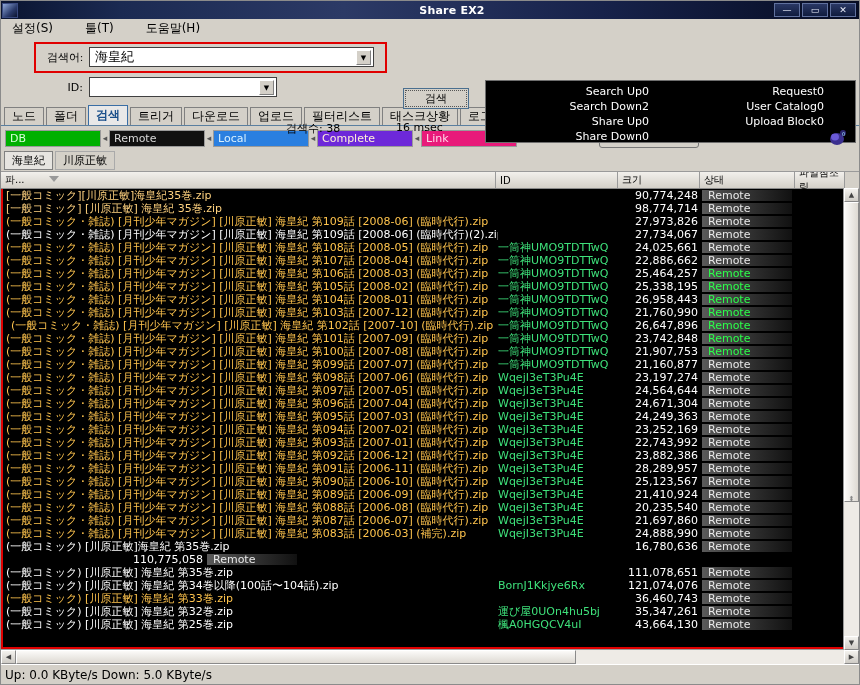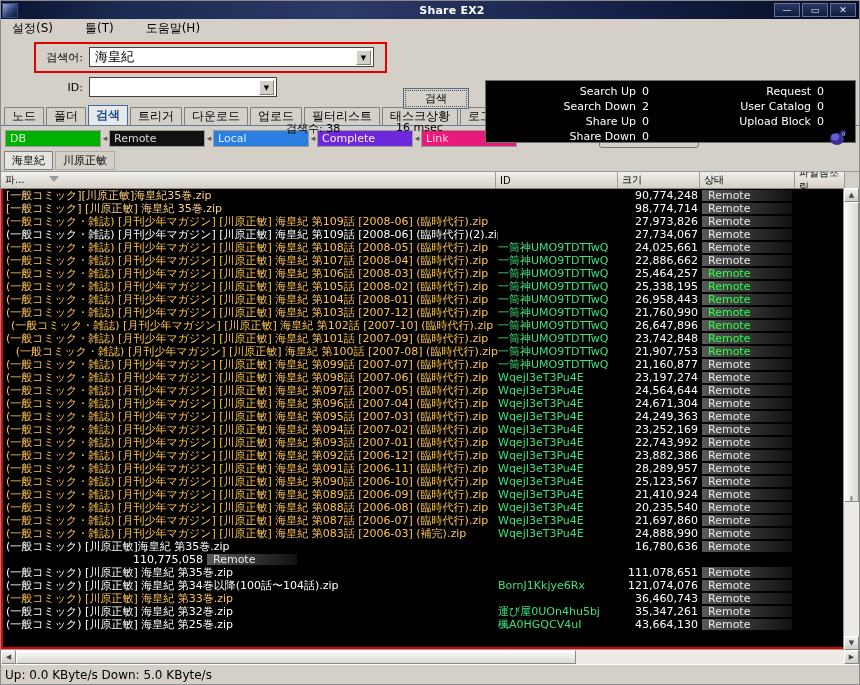--- a/index.html
+++ b/index.html
@@ -31,21 +31,21 @@
   .menubar { height:19px; flex:0 0 19px; background:#d4d0c8; display:flex; align-items:center;
     padding-left:4px; gap:18px; border-bottom:1px solid #d4d0c8; }
   .menu-item { padding:2px 7px; color:#000; font-size:12px; }
 
   
   .searchzone { flex:0 0 66px; position:relative; background:#d4d0c8; }
   .redbox { position:absolute; left:33px; top:4px; width:353px; height:31px;
     border:2px solid #e00000; }
   .row-srch { position:absolute; left:40px; top:9px; display:flex; align-items:center; gap:6px; }
   .lbl { font-size:11px; color:#000; text-align:right; }
-  .lbl-srch { width:42px; }
+  .lbl-srch { width:42px;font-family:Liberation Serif, serif; }
   .lbl-id { width:42px; }
   .combo { height:20px; background:#fff; border:1px solid #404040;
     display:flex; align-items:center; position:relative; }
   .combo-text { padding-left:5px; font-size:13px; color:#000;
     font-family:"DejaVu Sans","Liberation Sans",sans-serif; }
   .combo-arrow { position:absolute; right:2px; top:2px; width:15px; height:15px;
     background:#d4d0c8; border:1px solid #fff; border-right-color:#808080; border-bottom-color:#808080;
     display:flex; align-items:center; justify-content:center; font-size:7px; color:#000; }
   .combo-srch { width:285px; }
   .combo-id { width:188px; }
@@ -58,21 +58,21 @@
   .cnt-b { left:395px; top:83px; }
 
   
   .stats { position:absolute; left:484px; top:42px; width:371px; height:63px;
     background:#000; border:1px solid #6e6e6e; color:#fff; font-size:11px;
     font-family:"DejaVu Sans","Liberation Sans",sans-serif; }
   .stats-col { position:absolute; top:3px; }
   .stats-col.c1 { left:0; width:190px; }
   .stats-col.c2 { left:190px; width:175px; }
   .stat-row { display:flex; height:15px; align-items:center; }
-  .stat-k { flex:1; text-align:right; padding-right:6px; }
+  .stat-k { flex:1; text-align:right; }
   .stat-v { width:34px; text-align:left; }
 
   
   .tabzone { flex:0 0 22px; display:flex; align-items:flex-end; padding-left:3px;
     background:#d4d0c8; border-bottom:1px solid #5a7fa0; }
   .tab { height:18px; padding:0 7px; margin-right:2px; background:#d4d0c8;
     border:1px solid #808080; border-bottom:none; display:flex; align-items:center;
     font-size:12px; color:#000; }
   .tab.active { height:20px; background:#e8e8e8; border:1px solid #3a6ea5; border-bottom:none;
     color:#1a4f8a; font-weight:bold; }
@@ -335,21 +335,21 @@
           <div class="c-size">26,647,896</div>
           <div class="c-stat"><div class="statbar"></div><span class="stattxt" style="color: rgb(43, 255, 74);">Remote</span></div>
         </div>
         <div class="row">
           <div class="c-name" style="color: rgb(255, 196, 77);">(一般コミック・雑誌) [月刊少年マガジン] [川原正敏] 海皇紀 第101話 [2007-09] (臨時代行).zip</div>
           <div class="c-id">一筒神UMO9TDTTwQ</div>
           <div class="c-size">23,742,848</div>
           <div class="c-stat"><div class="statbar"></div><span class="stattxt" style="color: rgb(43, 255, 74);">Remote</span></div>
         </div>
         <div class="row">
-          <div class="c-name" style="color: rgb(255, 196, 77); text-align: right;">(一般コミック・雑誌) [月刊少年マガジン] [川原正敏] 海皇紀 第100話 [2007-08] (臨時代行).zip</div>
+          <div class="c-name" style="color: rgb(255, 196, 77);">(一般コミック・雑誌) [月刊少年マガジン] [川原正敏] 海皇紀 第100話 [2007-08] (臨時代行).zip</div>
           <div class="c-id">一筒神UMO9TDTTwQ</div>
           <div class="c-size">21,907,753</div>
           <div class="c-stat"><div class="statbar"></div><span class="stattxt" style="color: rgb(43, 255, 74);">Remote</span></div>
         </div>
         <div class="row">
           <div class="c-name" style="color: rgb(255, 196, 77);">(一般コミック・雑誌) [月刊少年マガジン] [川原正敏] 海皇紀 第099話 [2007-07] (臨時代行).zip</div>
           <div class="c-id">一筒神UMO9TDTTwQ</div>
           <div class="c-size">21,160,877</div>
           <div class="c-stat"><div class="statbar"></div><span class="stattxt" style="color: rgb(232, 232, 232);">Remote</span></div>
         </div>

